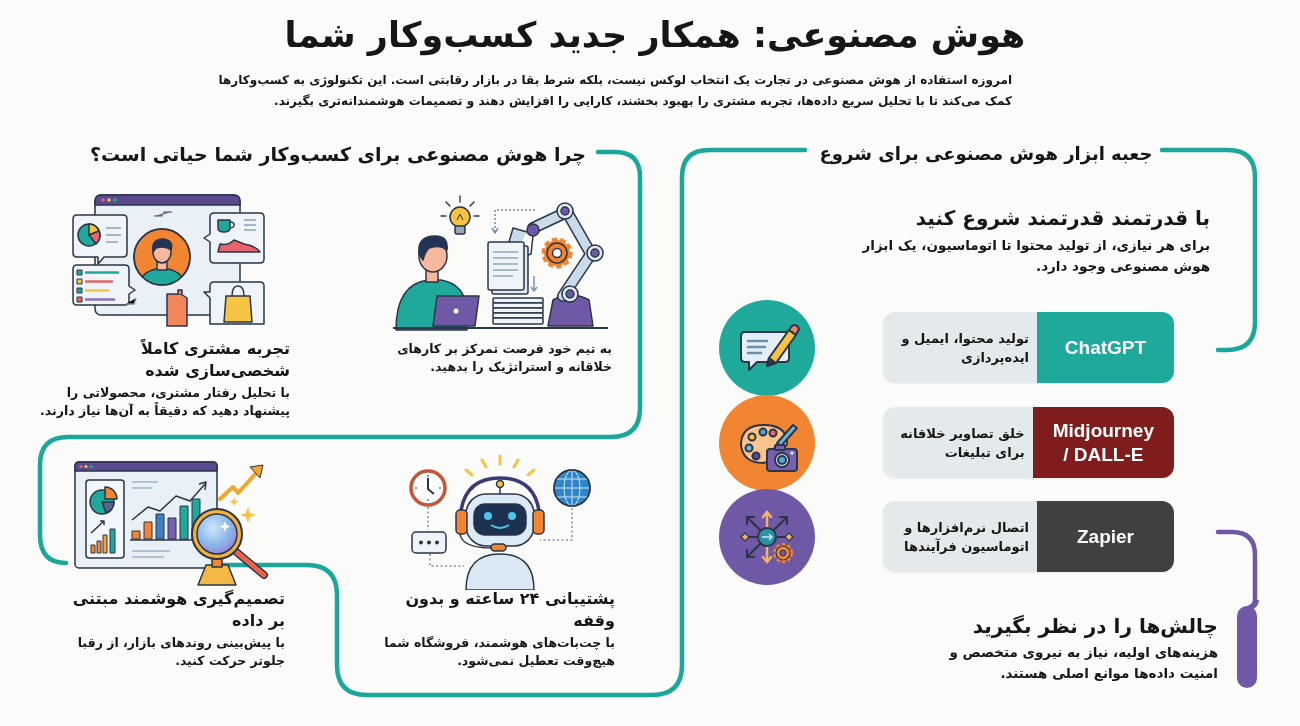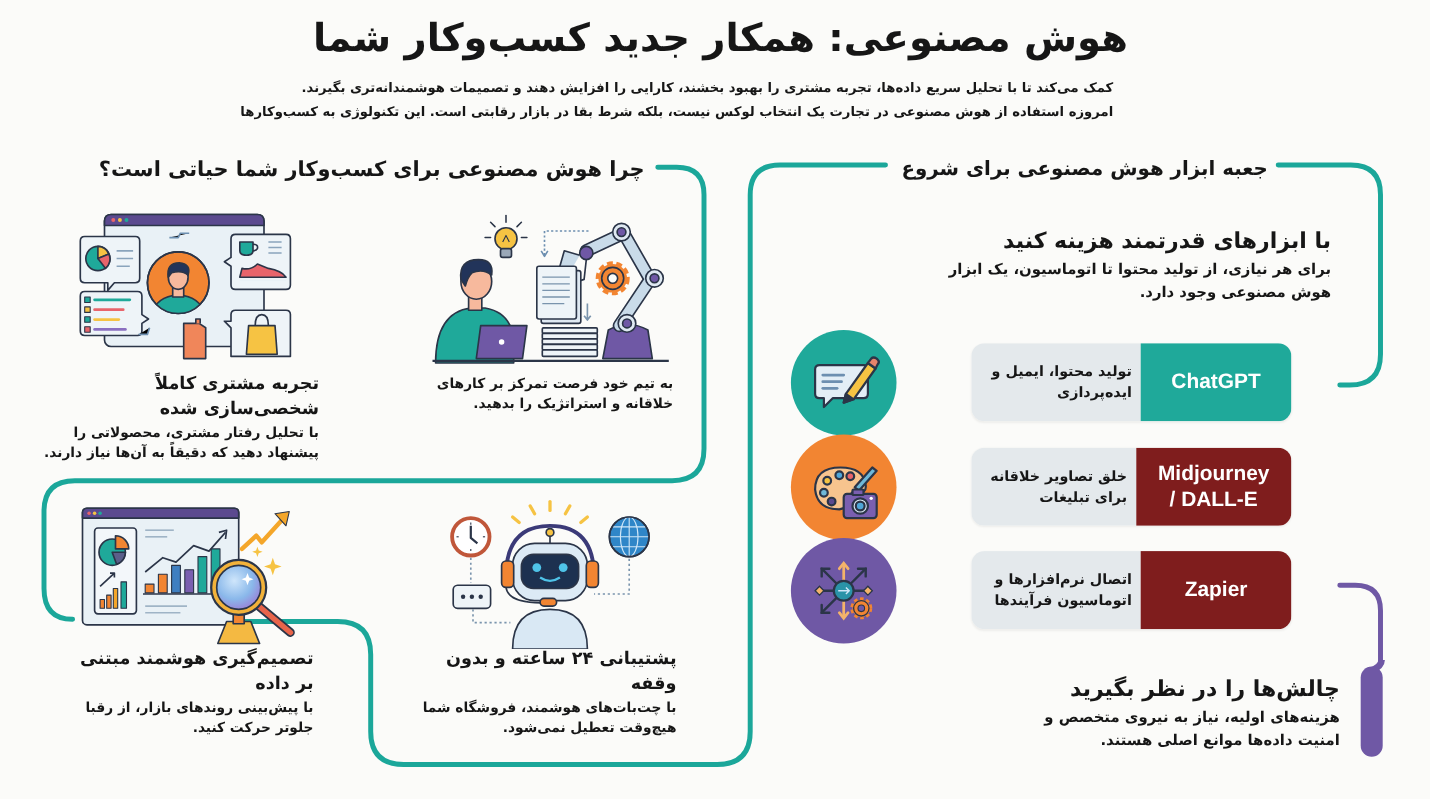--- a/index.html
+++ b/index.html
@@ -37,22 +37,22 @@
   </g>
   <g fill="none" stroke="#6f58a5" stroke-width="4.5" stroke-linecap="round">
     <path d="M1218 532 H1232 Q1255 532 1255 555 V604"></path>
   </g>
   <path d="M1256 600 Q1256 606 1246 610" stroke="#6f58a5" stroke-width="6" fill="none"></path>
   <rect x="1237" y="606" width="20" height="82" rx="10" fill="#6f58a5"></rect>
 </svg>
 
 <div class="abs main-title">هوش مصنوعی: همکار جدید کسب‌وکار شما</div>
 <div class="abs intro rtl">
+  <div>امروزه استفاده از هوش مصنوعی در تجارت یک انتخاب لوکس نیست، بلکه شرط بقا در بازار رقابتی است. این تکنولوژی به کسب‌وکارها</div>
   <div>کمک می‌کند تا با تحلیل سریع داده‌ها، تجربه مشتری را بهبود بخشند، کارایی را افزایش دهند و تصمیمات هوشمندانه‌تری بگیرند.</div>
-  <div>امروزه استفاده از هوش مصنوعی در تجارت یک انتخاب لوکس نیست، بلکه شرط بقا در بازار رقابتی است. این تکنولوژی به کسب‌وکارها</div>
 </div>
 
 <div class="abs sec-title rtl" style="right:714px;">چرا هوش مصنوعی برای کسب‌وکار شما حیاتی است؟</div>
 
 <svg class="illus" style="left:393px;top:192px;" width="220" height="140" viewBox="0 0 220 140">
   <g stroke="#2b3548" stroke-width="1.5" stroke-linejoin="round">
 
     <g stroke="#2b3548" stroke-width="1.4" stroke-linecap="round">
       <line x1="67" y1="4" x2="67" y2="10"></line>
         <line x1="53" y1="10" x2="57" y2="14"></line>
@@ -302,21 +302,21 @@
     <circle cx="157" cy="79" r="20" fill="url(#lensg)" stroke-width="1.5"></circle>
     <path d="M165 66 l1.5 4 4 1.5 -4 1.5 -1.5 4 -1.5 -4 -4 -1.5 4 -1.5 Z" fill="#fff" stroke="none"></path>
   </g>
 </svg>
 <div class="abs card-text rtl" style="right:1015px;top:588px;width:230px;">
   <div class="card-title" style="">تصمیم‌گیری هوشمند مبتنی بر داده</div>
   <div class="card-desc">با پیش‌بینی روندهای بازار، از رقبا جلوتر حرکت کنید.</div>
 </div>
 
 <div class="abs sec-title" style="left:810px;width:352px;text-align:center;direction:rtl;font-size:18px;">جعبه ابزار هوش مصنوعی برای شروع</div>
-<div class="abs sub-title rtl" style="right:90px;top:204px;">با ابزارهای قدرتمند هزینه کنید</div>
+<div class="abs sub-title rtl" style="right:90px;top:204px;">با قدرتمند قدرتمند شروع کنید</div>
 <div class="abs sub-desc rtl" style="right:90px;top:235px;width:370px;">برای هر نیازی، از تولید محتوا تا اتوماسیون، یک ابزار هوش مصنوعی وجود دارد.</div>
 
 <div class="tool-circle" style="top: 300px; background: rgb(31, 169, 154);">
   <svg viewBox="0 0 96 96">
     <g stroke="#2b3548" stroke-width="2" stroke-linejoin="round">
       <path d="M26 32 H66 Q70 32 70 36 V58 Q70 62 66 62 H38 L30 70 V62 H26 Q22 62 22 58 V36 Q22 32 26 32 Z" fill="#e3eef6"></path>
       <g stroke="#6d8fb0" stroke-width="2.5" stroke-linecap="round">
           <line x1="29" y1="41" x2="48" y2="41"></line>
           <line x1="29" y1="47" x2="46" y2="47"></line>
           <line x1="29" y1="53" x2="42" y2="53"></line>
@@ -376,17 +376,17 @@
 <div class="tool-row" style="top:312px;">
   <div class="tool-desc">تولید محتوا، ایمیل و ایده‌پردازی</div>
   <div class="tool-name" style="background: rgb(31, 169, 154);">ChatGPT</div>
 </div>
 <div class="tool-row" style="top:407px;">
   <div class="tool-desc">خلق تصاویر خلاقانه برای تبلیغات</div>
   <div class="tool-name" style="background: #7f1d1d;">Midjourney / DALL-E</div>
 </div>
 <div class="tool-row" style="top:501px;">
   <div class="tool-desc">اتصال نرم‌افزارها و اتوماسیون فرآیندها</div>
-  <div class="tool-name" style="background: #7f1d1d;">Zapier</div>
+  <div class="tool-name" style="background: #404040;">Zapier</div>
 </div>
 
 <div class="abs sub-title rtl" style="right:82px;top:612px;">چالش‌ها را در نظر بگیرید</div>
 <div class="abs sub-desc rtl" style="right:82px;top:642px;width:290px;">هزینه‌های اولیه، نیاز به نیروی متخصص و امنیت داده‌ها موانع اصلی هستند.</div>
 
 </body></html>

